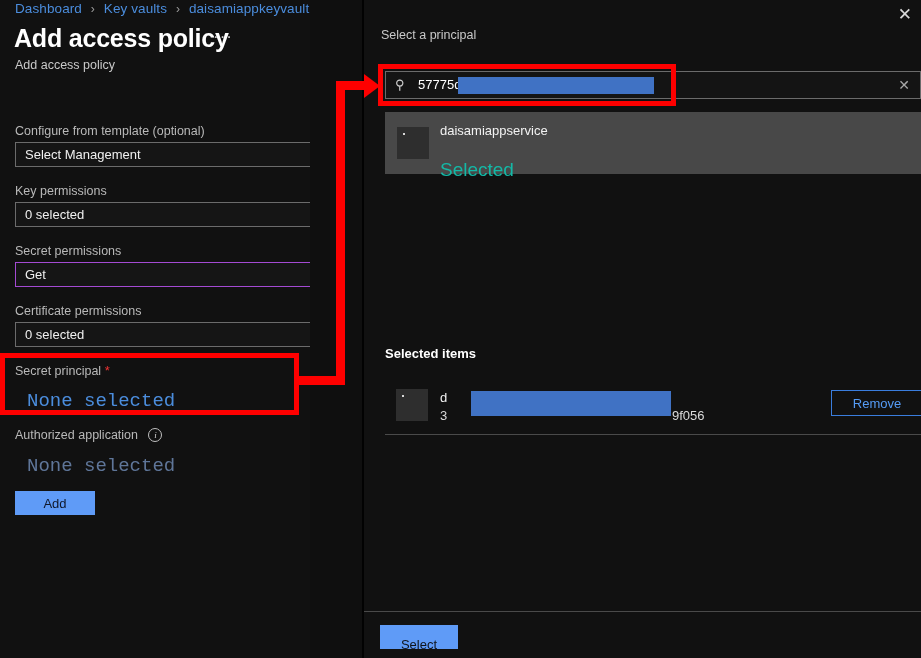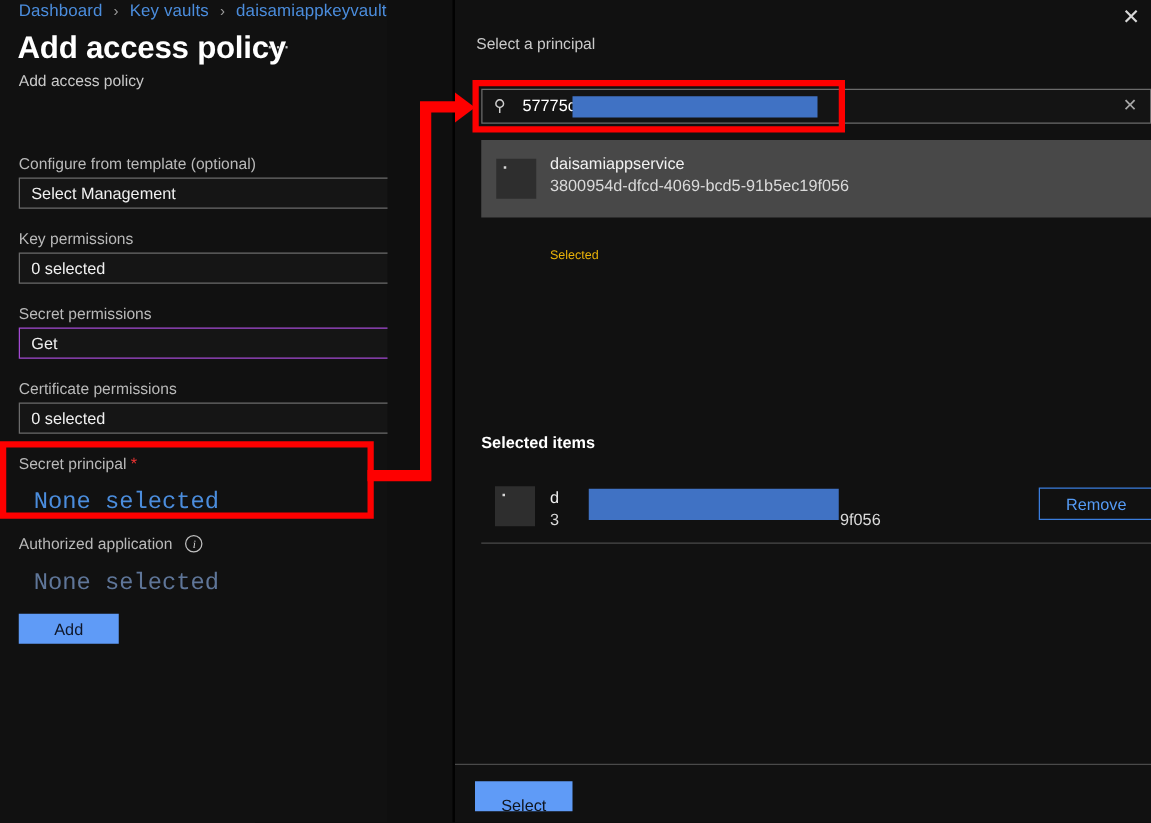--- a/index.html
+++ b/index.html
@@ -266,23 +266,22 @@
     font-size: 13px;
     color: #f2f2f2;
   }
   .res-id {
     position: absolute;
     font-size: 13px;
     color: #dadada;
   }
   .res-state {
     position: absolute;
-    font-size: 10px;
-    color: #eab308;
-    margin-top: 40px;
+    font-size: 19px;
+    color: #14b8a6;
   }
 
   #selected-items-heading {
     position: absolute;
     left: 21px; top: 346px;
     font-size: 13px;
     font-weight: bold;
     color: #ffffff;
   }
 
@@ -428,21 +427,20 @@
     <span id="search-text">57775dc</span>
     <span id="search-redaction"></span>
     <span id="search-clear">✕</span>
   </div>
 
   <div id="result-row">
     <span class="app-icon" style="left:12px; top:15px;">
       <span class="win"></span>
     </span>
     <span class="res-name" style="left:55px; top:11px;">daisamiappservice</span>
-    <span class="res-id" style="left:55px; top:29px;">3800954d-dfcd-4069-bcd5-91b5ec19f056</span>
     <span class="res-state" style="left:55px; top:47px;">Selected</span>
   </div>
 
   <div id="selected-items-heading">Selected items</div>
 
   <div id="sel-row">
     <span class="app-icon" style="left:11px; top:5px;">
       <span class="win"></span>
     </span>
     <span class="res-name" style="left:55px; top:6px;">d</span>

